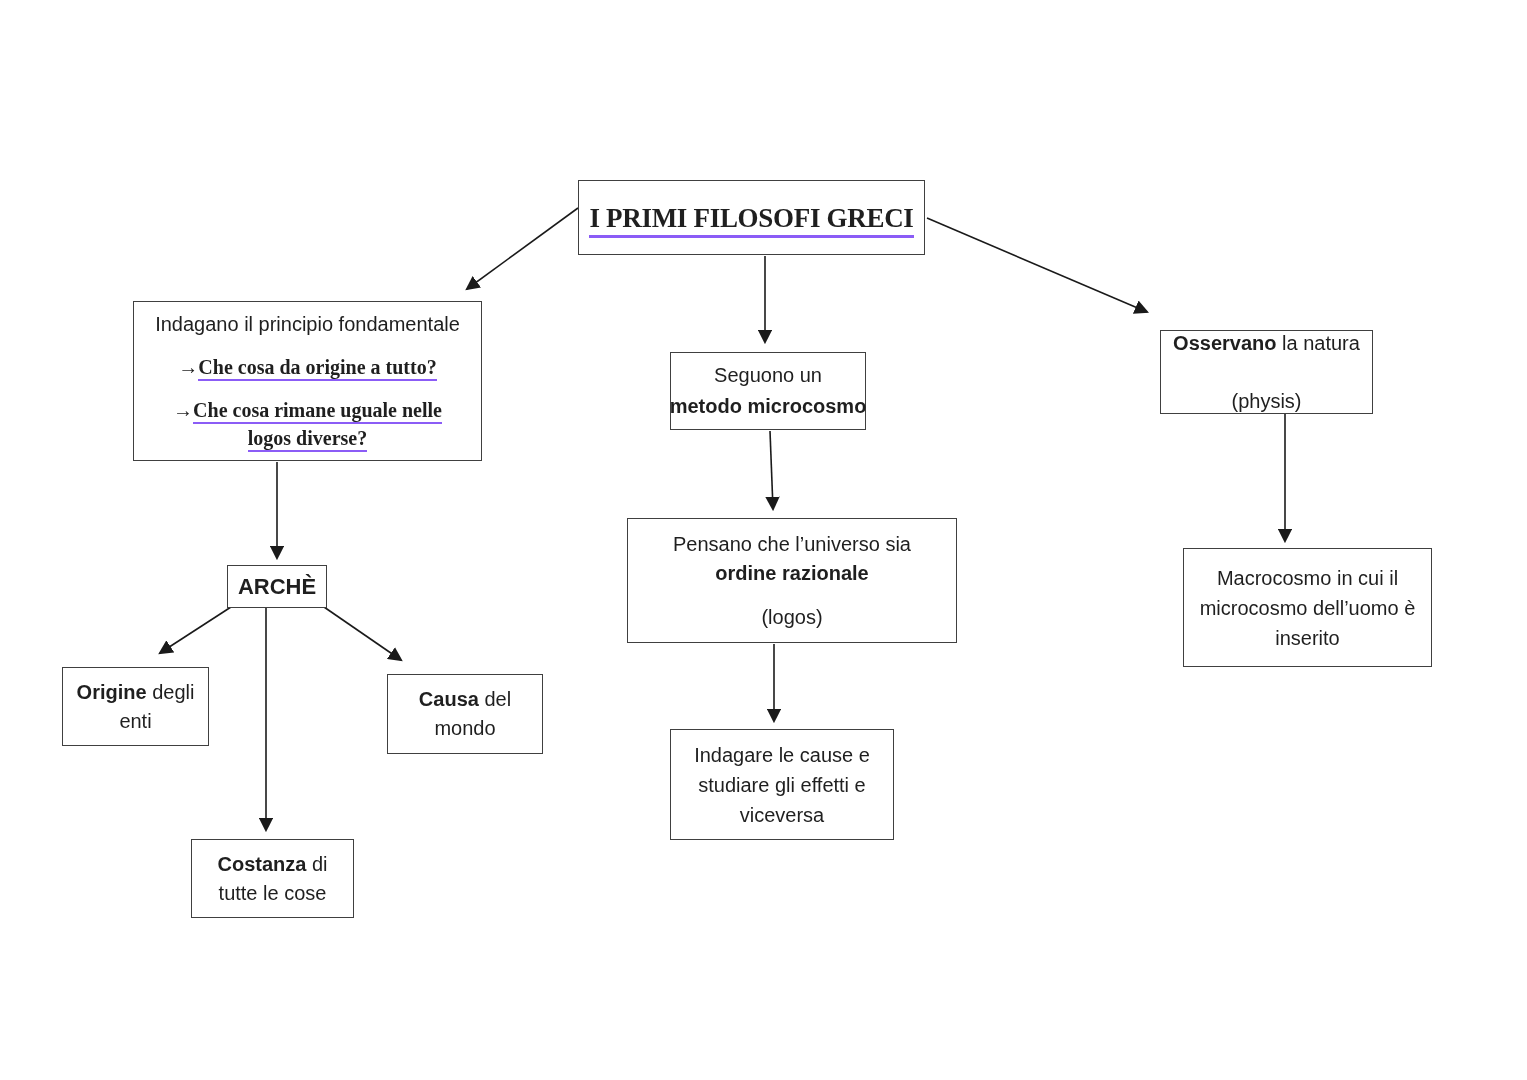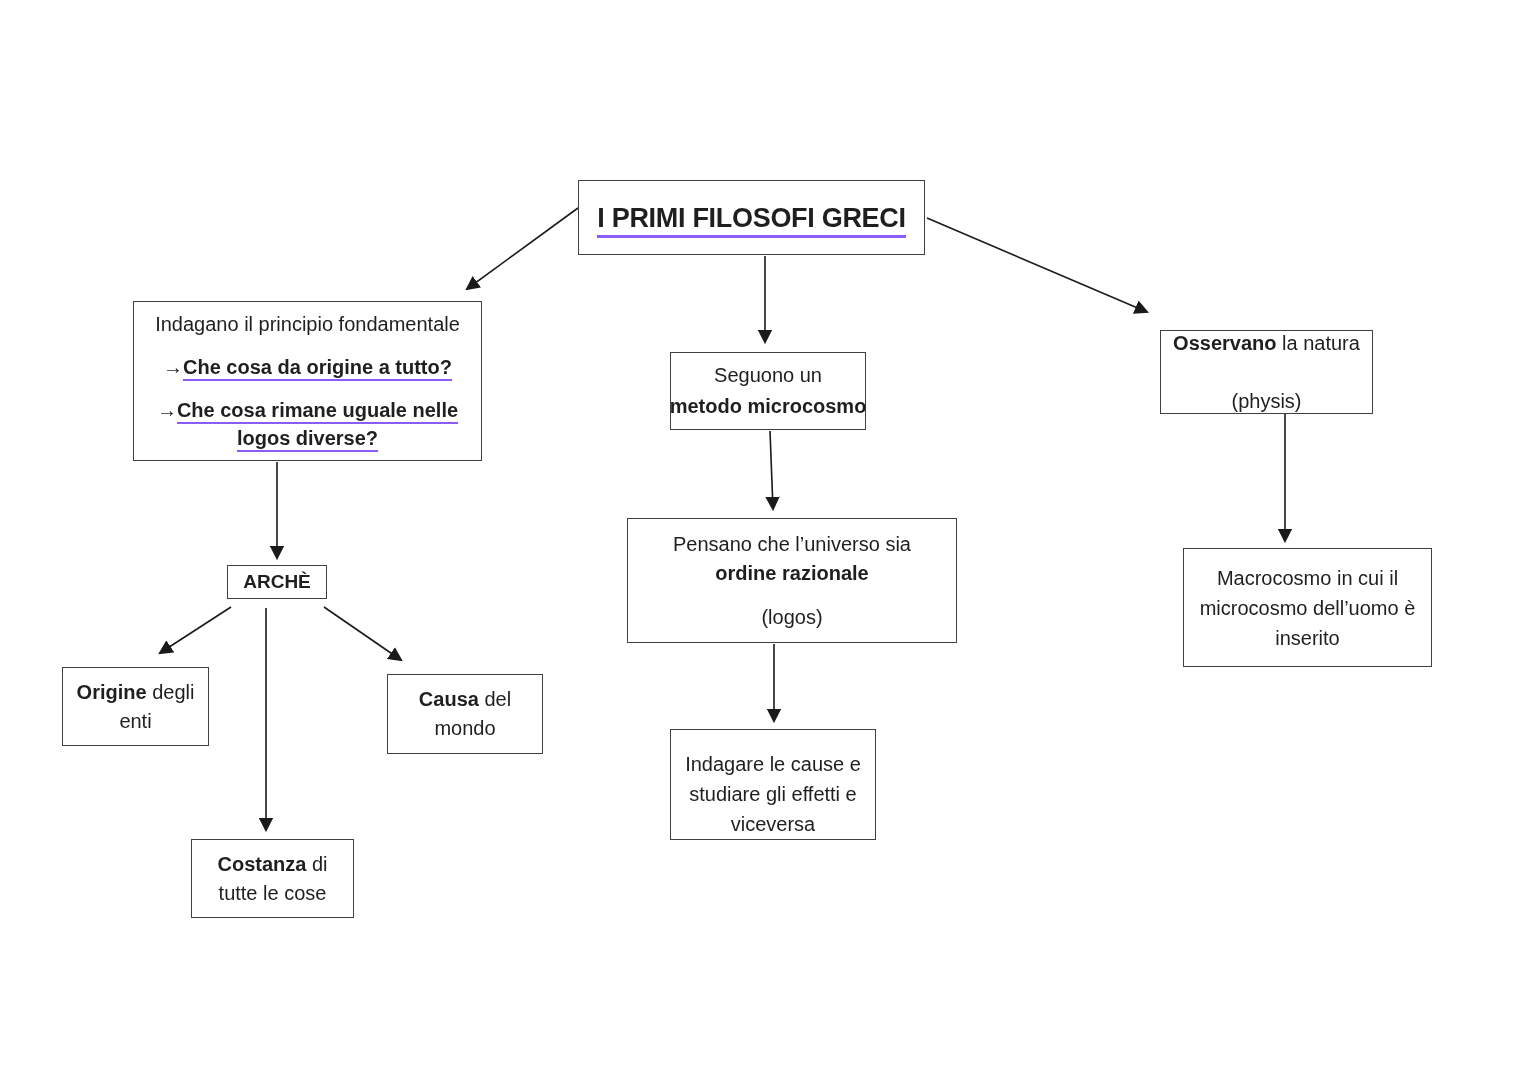--- a/index.html
+++ b/index.html
@@ -30,38 +30,38 @@
     display: flex;
     flex-direction: column;
     align-items: center;
     justify-content: center;
     text-align: center;
     font-size: 20px;
     line-height: 28px;
   }
   .line { white-space: nowrap; }
   .b { font-weight: bold; }
-  .u { border-bottom: 2px solid #8b5cf6; padding-bottom: 1px; }
+  .u { border-bottom: 2px solid #8b5cf6; padding-bottom: 1px; font-family: Liberation Serif, serif; }
   #node-title {
     left: 578px; top: 180px; width: 347px; height: 75px;
     font-size: 27px; font-weight: bold; letter-spacing: -0.3px;
   }
   #node-title .u { border-bottom-width: 3px; padding-bottom: 2px; }
   #node-indagano { left: 133px; top: 301px; width: 349px; height: 160px; }
   #node-indagano .gap { margin-top: 15px; }
   #node-seguono { left: 670px; top: 352px; width: 196px; height: 78px; line-height: 31px; }
   #node-osservano { left: 1160px; top: 330px; width: 213px; height: 84px; line-height: 30px; }
   #node-osservano .gap { margin-top: 28px; }
-  #node-arche { left: 227px; top: 565px; width: 100px; height: 34px; font-size: 19px; font-weight: bold; align-items: center; }
+  #node-arche { left: 227px; top: 565px; width: 100px; height: 43px; font-size: 22px; font-weight: bold; align-items: center; }
   #node-origine { left: 62px; top: 667px; width: 147px; height: 79px; line-height: 29px; }
   #node-causa { left: 355px; top: 674px; width: 156px; height: 80px; line-height: 29px; margin-left: 32px; }
   #node-costanza { left: 191px; top: 839px; width: 163px; height: 79px; line-height: 29px; }
   #node-pensano { left: 627px; top: 518px; width: 330px; height: 125px; line-height: 29px; }
   #node-pensano .gap { margin-top: 15px; }
-  #node-indagare { left: 670px; top: 729px; width: 206px; height: 111px; line-height: 30px; justify-content: flex-end; }
+  #node-indagare { left: 670px; top: 729px; width: 224px; height: 111px; line-height: 30px; }
   #node-macrocosmo { left: 1183px; top: 548px; width: 249px; height: 119px; line-height: 30px; }
   .arrow-line { stroke: #1a1a1a; stroke-width: 1.6; fill: none; }
 </style>
 </head>
 <body>
 
 <div id="canvas">
 
   <svg id="arrow-layer" viewBox="0 0 1527 1080">
     <defs>

